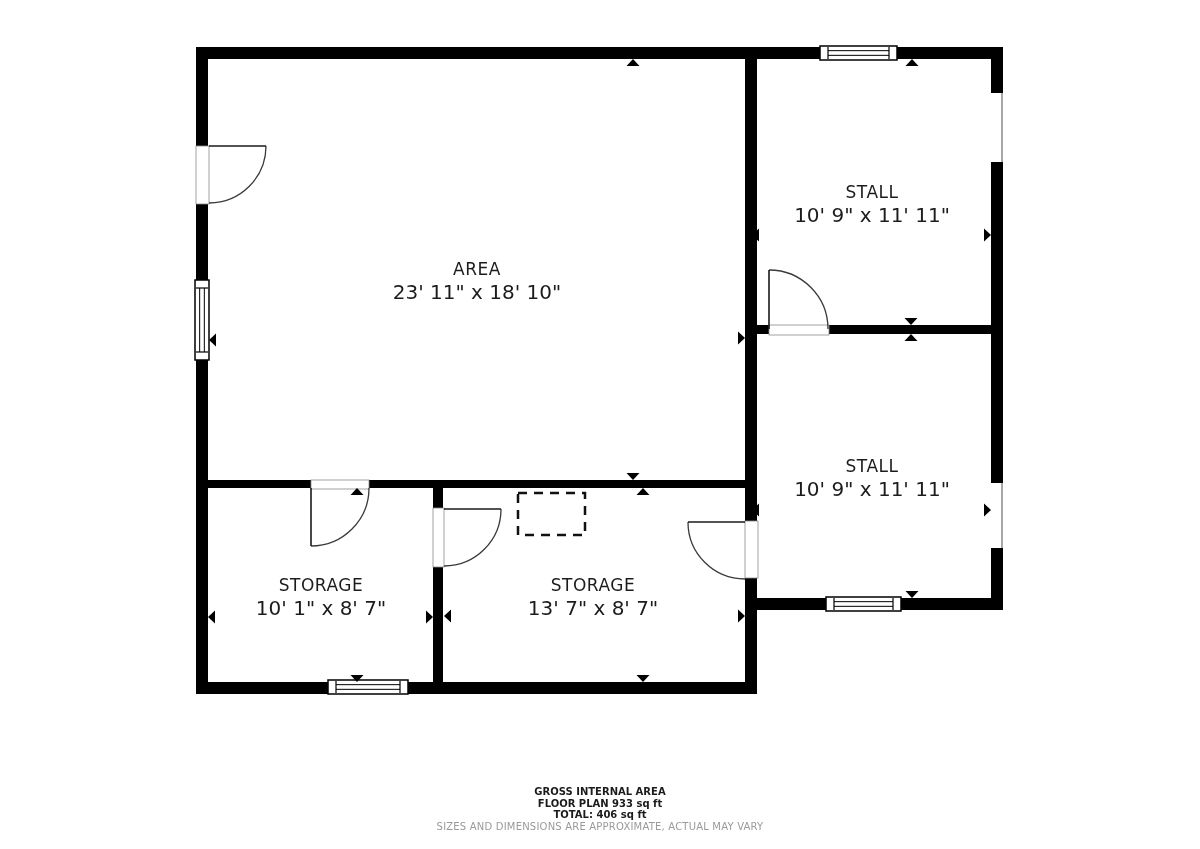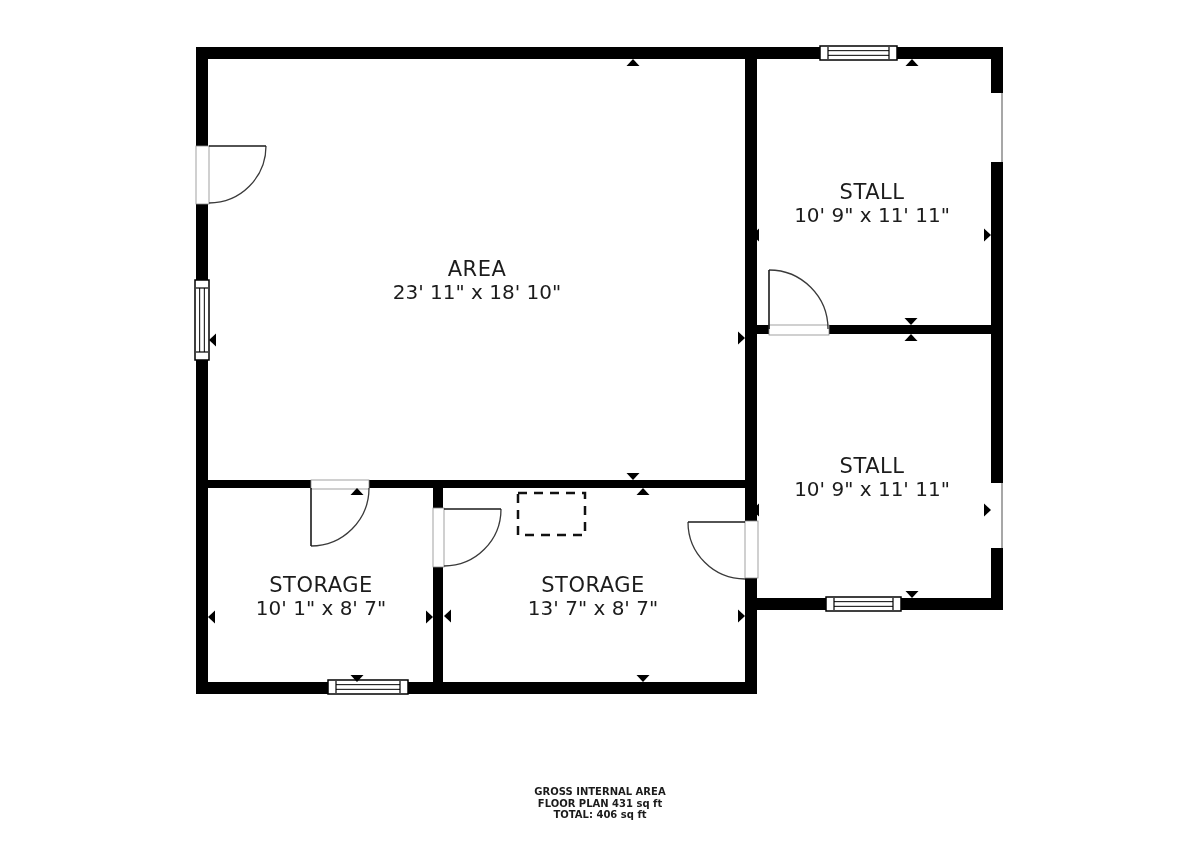--- a/index.html
+++ b/index.html
@@ -5,21 +5,21 @@
   html,body{margin:0;padding:0;background:#ffffff;}
   #stage{
     position:relative;width:1200px;height:849px;background:#ffffff;overflow:hidden;
     font-family:"DejaVu Sans","Liberation Sans",sans-serif;
   }
   #plan-svg{position:absolute;left:0;top:0;}
   .room-label{
     position:absolute;transform:translate(-50%,-50%);
     text-align:center;color:#1c1c1c;white-space:nowrap;pointer-events:none;
   }
-  .room-name{font-size:21px;line-height:23px;letter-spacing:0.5px;}
+  .room-name{font-size:17px;line-height:23px;letter-spacing:0.5px;}
   .room-dims{font-size:20px;line-height:23px;}
   #footer{
     position:absolute;left:0;top:786px;width:1200px;text-align:center;
     color:#1b1b1b;font-size:10px;line-height:11.6px;font-weight:bold;
   }
   #footer .disclaimer{color:#9a9a9a;font-weight:normal;letter-spacing:0.2px;}
 </style>
 </head>
 <body>
 
@@ -113,17 +113,18 @@
     <div class="room-name">STORAGE</div>
     <div class="room-dims">10' 1" x 8' 7"</div>
   </div>
   <div class="room-label" style="left: 593px; top: 597px;">
     <div class="room-name">STORAGE</div>
     <div class="room-dims">13' 7" x 8' 7"</div>
   </div>
 
   <div id="footer">
     <div>GROSS INTERNAL AREA</div>
-    <div>FLOOR PLAN 431 sq ft</div>
+    <div>FLOOR PLAN 933 sq ft</div>
     <div>TOTAL: 406 sq ft</div>
+    <div class="disclaimer">SIZES AND DIMENSIONS ARE APPROXIMATE, ACTUAL MAY VARY</div>
   </div>
 
 </div>
 
 </body></html>

